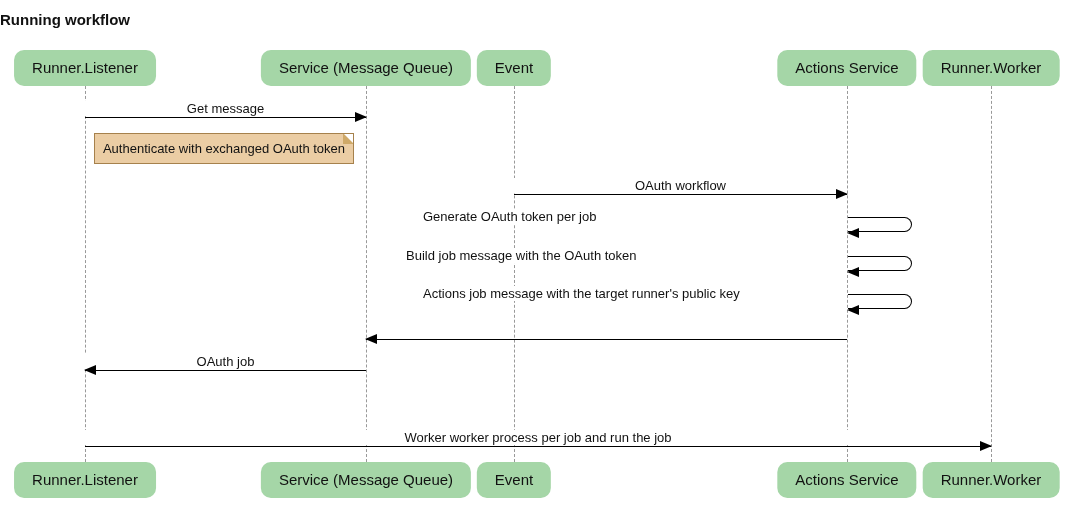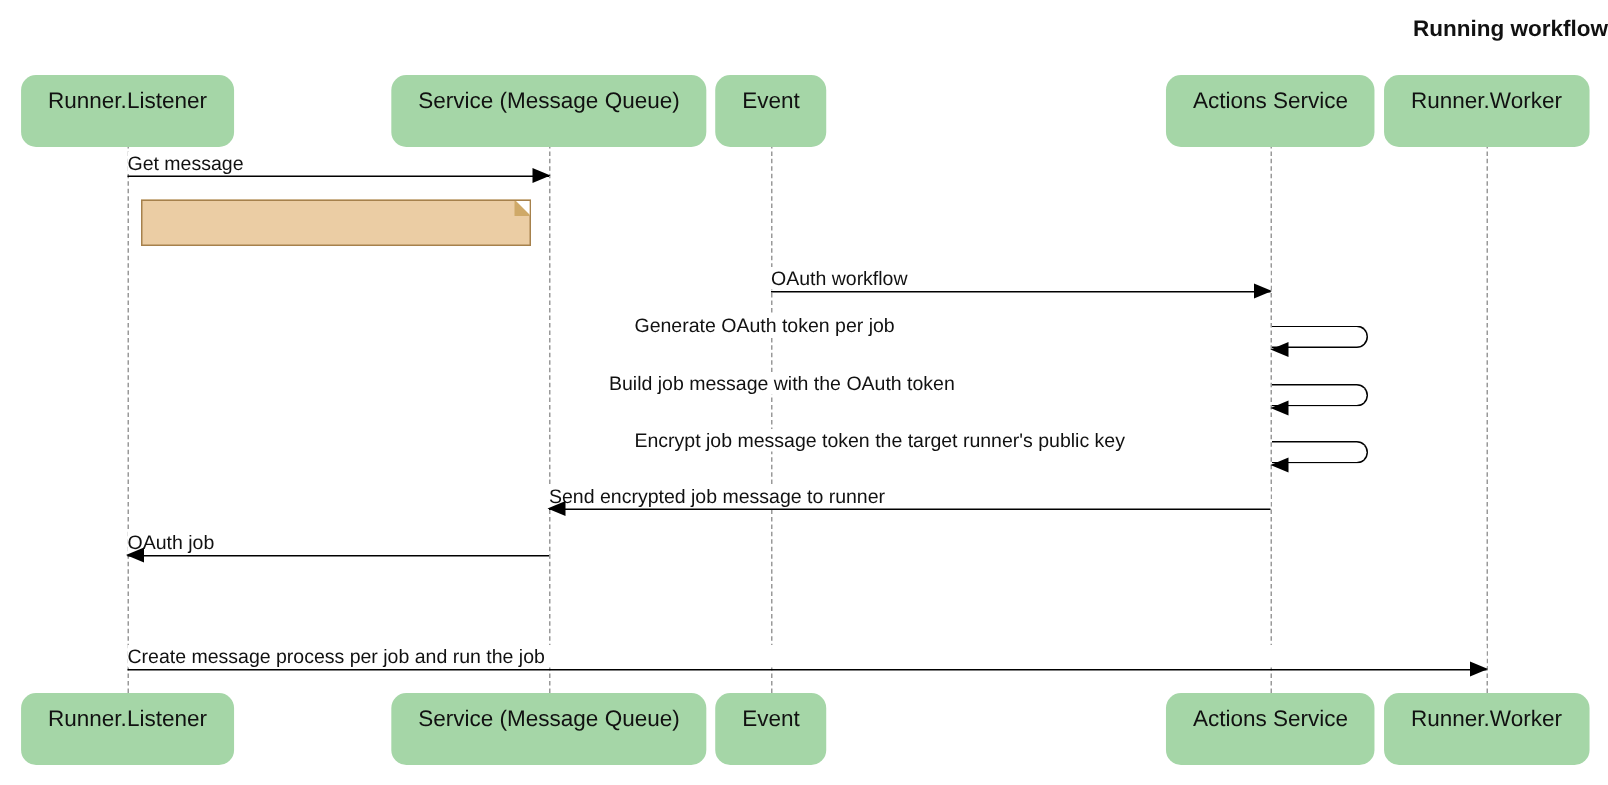--- a/index.html
+++ b/index.html
@@ -22,52 +22,52 @@
     height: 523px;
     background: var(--bg);
     overflow: hidden;
   }
 
   .diagram-title {
     position: absolute;
     top: 11px;
     left: 0;
     width: 1072px;
-    text-align: right;
+    text-align: left;
     font-size: 15px;
     font-weight: bold;
   }
 
   .lifeline {
     position: absolute;
     top: 86px;
     height: 376px;
     width: 0;
     border-left: 1px dashed var(--lifeline);
   }
 
   .participant {
     position: absolute;
-    height: 48px;
+    height: 36px;
     line-height: 36px;
     padding: 0 18px;
     background: var(--participant-fill);
     border-radius: 10px;
     font-size: 15px;
     white-space: nowrap;
     transform: translateX(-50%);
     text-align: right;
   }
   .participant.top { top: 50px; }
   .participant.bottom { top: 462px; }
 
   .msg-label {
     position: absolute;
     font-size: 13px;
-    text-align: left;
+    text-align: center;
     white-space: nowrap;
     background: var(--bg);
     line-height: 15px;
   }
   .msg-label.right-align { text-align: left; }
 
   .arrow-line {
     position: absolute;
     height: 0;
     border-top: 1.5px solid var(--arrow);
@@ -147,54 +147,54 @@
   <div class="participant top" style="left:847px">Actions Service</div>
   <div class="participant top" style="left:991px">Runner.Worker</div>
 
   <div class="msg-label" style="left:85px; top:101px; width:281px">Get message</div>
   <div class="arrow-line to-right" style="left:85px; top:117px; width:281px">
       <span class="head"></span>
     </div>
 
   <div class="note" style="left:94px; top:133px; width:260px">
     <span class="fold"></span>
+    <span>Authenticate with exchanged OAuth token</span>
   </div>
 
   <div class="msg-label" style="left:514px; top:178px; width:333px">OAuth workflow</div>
   <div class="arrow-line to-right" style="left:514px; top:194px; width:333px">
       <span class="head"></span>
     </div>
 
   <div class="msg-label right-align" style="right:229px; top:209px; width:420px">Generate OAuth token per job</div>
   <div class="self-loop" style="left:848px; top:217px">
       <span class="head"></span>
     </div>
 
   <div class="msg-label right-align" style="right:246px; top:248px; width:420px">Build job message with the OAuth token</div>
   <div class="self-loop" style="left:848px; top:256px">
       <span class="head"></span>
     </div>
 
-  <div class="msg-label right-align" style="right:229px; top:286px; width:420px">Encrypt job message token the target runner's public key</div>
+  <div class="msg-label right-align" style="right:229px; top:286px; width:420px">Actions job message with the target runner's public key</div>
   <div class="self-loop" style="left:848px; top:294px">
       <span class="head"></span>
     </div>
 
-  <div class="msg-label" style="left:366px; top:323px; width:481px">Send encrypted job message to runner</div>
   <div class="arrow-line to-left" style="left:366px; top:339px; width:481px">
       <span class="head"></span>
     </div>
 
   <div class="msg-label" style="left:85px; top:354px; width:281px">OAuth job</div>
   <div class="arrow-line to-left" style="left:85px; top:370px; width:281px">
       <span class="head"></span>
     </div>
 
 
-  <div class="msg-label" style="left:85px; top:430px; width:906px">Create message process per job and run the job</div>
+  <div class="msg-label" style="left:85px; top:430px; width:906px">Worker worker process per job and run the job</div>
   <div class="arrow-line to-right" style="left:85px; top:446px; width:906px">
       <span class="head"></span>
     </div>
 
   <div class="participant bottom" style="left:85px">Runner.Listener</div>
   <div class="participant bottom" style="left:366px">Service (Message Queue)</div>
   <div class="participant bottom" style="left:514px">Event</div>
   <div class="participant bottom" style="left:847px">Actions Service</div>
   <div class="participant bottom" style="left:991px">Runner.Worker</div>
 

